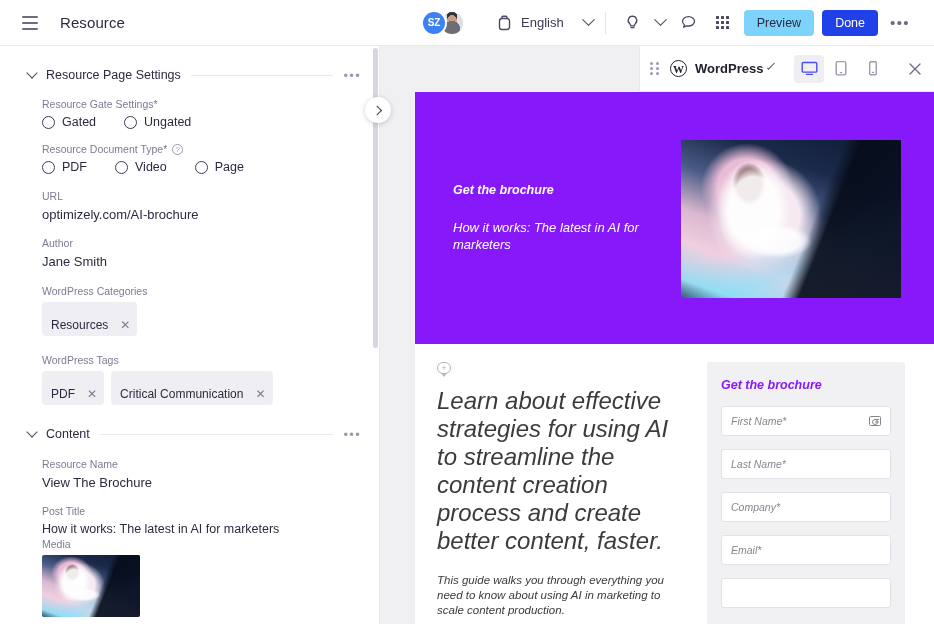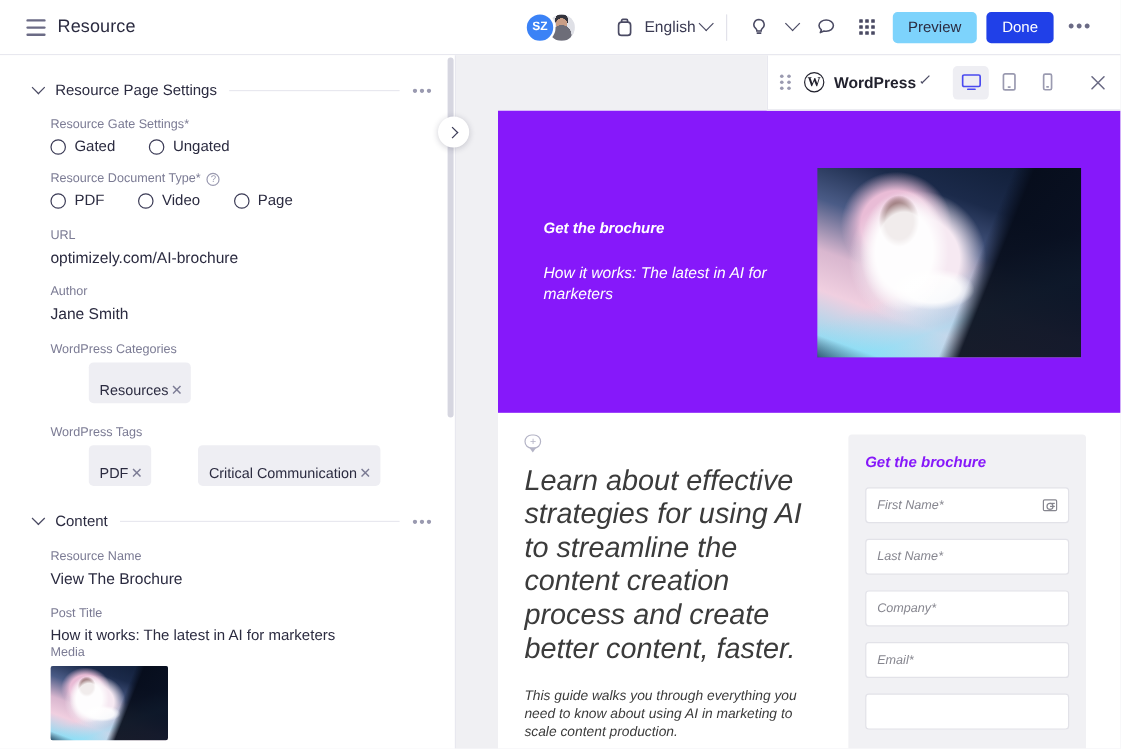--- a/index.html
+++ b/index.html
@@ -19,21 +19,21 @@
   }
 
   
   .topbar {
     position: absolute; top: 0; left: 0;
     width: 934px; height: 46px;
     background: #ffffff;
     border-bottom: 1px solid #e8e8ef;
     display: flex; align-items: center;
   }
-  .tb-left { display: flex; align-items: center; gap: 10px; padding-left: 22px; }
+  .tb-left { display: flex; align-items: center; gap: 22px; padding-left: 22px; }
   .menu-icon { width: 16px; height: 14px; display: flex; flex-direction: column; justify-content: space-between; cursor: pointer; }
   .menu-icon i { display: block; height: 2px; background: #6b6b85; border-radius: 1px; }
   .menu-icon i:nth-child(1) { width: 100%; }
   .menu-icon i:nth-child(2) { width: 100%; }
   .menu-icon i:nth-child(3) { width: 100%; }
   .app-title { font-size: 15px; font-weight: 400; color: #2b2b40; letter-spacing: .1px; }
 
   .tb-right { margin-left: auto; display: flex; align-items: center; padding-right: 14px; gap: 0; }
   .avatars { display: flex; align-items: center; margin-right: 22px; }
   .avatar {
@@ -53,21 +53,21 @@
     background:
       radial-gradient(circle at 50% 78%, #6d6d78 0 40%, transparent 41%),
       radial-gradient(circle at 50% 36%, #c99e86 0 26%, transparent 27%),
       radial-gradient(circle at 50% 22%, #33333c 0 26%, transparent 27%),
       linear-gradient(#dfe0e6,#dfe0e6);
   }
   .iconbtn {
     width: 34px; height: 32px; display: flex; align-items: center; justify-content: center;
     cursor: pointer; color: #4a4a63;
   }
-  .lang { display: flex; align-items: center; gap: 4px; cursor: pointer; margin-right: 2px; }
+  .lang { display: flex; align-items: center; gap: 20px; cursor: pointer; margin-right: 2px; }
   .lang-label { font-size: 13px; color: #3a3a52; }
   .divider-v { width: 1px; height: 22px; background: #e2e2ea; margin: 0 10px; }
   .chev { width: 9px; height: 9px; border-right: 1.6px solid #4a4a63; border-bottom: 1.6px solid #4a4a63; transform: rotate(45deg) translate(-2px,-2px); }
   .grid-icon { display: grid; grid-template-columns: repeat(3, 3px); grid-template-rows: repeat(3, 3px); gap: 2px; }
   .grid-icon i { display: block; width: 3px; height: 3px; background: #4a4a63; border-radius: .5px; }
   .btn {
     height: 26px; padding: 0 13px; border-radius: 4px; border: none;
     font-size: 12.5px; font-family: inherit; cursor: pointer; display: flex;
     align-items: center; justify-content: center;
   }
@@ -103,23 +103,23 @@
     width: 11px; height: 11px; border-radius: 50%; border: 1px solid #9a9ab0;
     font-size: 8px; line-height: 9px; text-align: center; color: #9a9ab0; cursor: pointer;
   }
   .radio-row { display: flex; align-items: flex-start; gap: 24px; margin-top: 2px; }
   .radio-item { display: flex; align-items: center; gap: 7px; cursor: pointer; margin-right: 4px; }
   .radio-dot { width: 13px; height: 13px; border-radius: 50%; border: 1.4px solid #3a3a55; background: #fff; flex: none; }
   .radio-label { font-size: 12.5px; color: #2b2b40; }
 
   .chips { display: flex; flex-wrap: wrap; gap: 7px; margin-top: 2px; }
   .chip {
-    display: inline-flex; align-items: center; gap: 2px;
+    display: inline-flex; align-items: center; gap: 12px;
     background: #eeeef3; border-radius: 4px;
-    padding: 16px 7px 4px 9px; font-size: 12px; color: #2b2b40; cursor: pointer; margin-left: 32px;
+    padding: 16px 7px 4px 9px; font-size: 12px; color: #2b2b40; cursor: pointer;
   }
   .chip .x { color: #7b7b94; font-size: 12px; line-height: 1; }
 
   .media-thumb {
     width: 98px; height: 62px; border-radius: 2px; margin-top: 4px;
     overflow: hidden; cursor: pointer; position: relative;
   }
 
   
   .panel-scroll {

